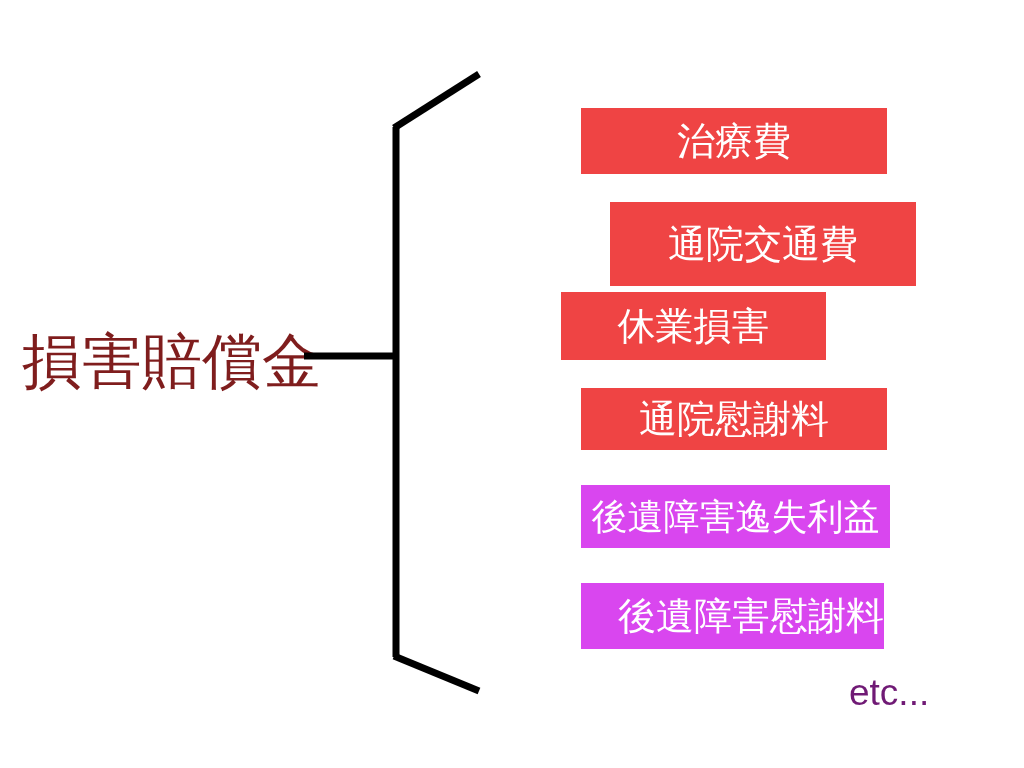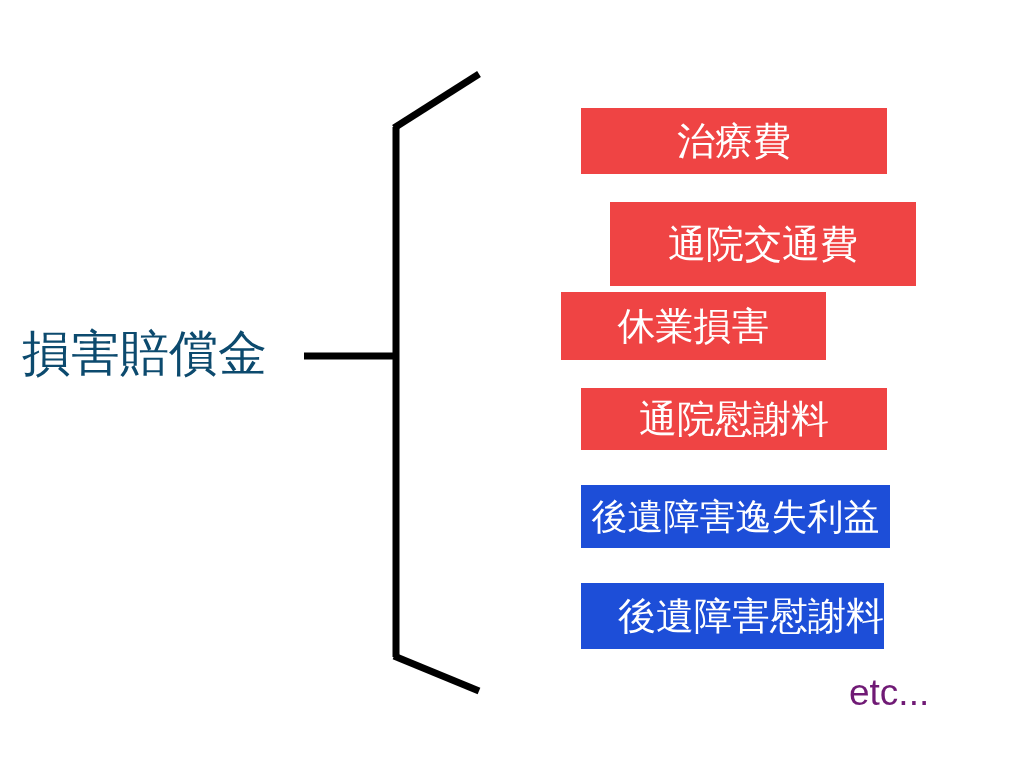--- a/index.html
+++ b/index.html
@@ -17,25 +17,25 @@
     width: 1024px;
     height: 768px;
     background: #ffffff;
     overflow: hidden;
   }
 
   
   #root-label {
     position: absolute;
     left: 22px;
-    top: 322px;
-    font-size: 49px;
+    top: 331px;
+    font-size: 60px;
     line-height: 62px;
     letter-spacing: 0px;
-    color: #0c4a6e;
+    color: #7f1d1d;
     white-space: nowrap;
     font-weight: 400;
   }
 
   
   #bracket-svg {
     position: absolute;
     left: 0;
     top: 0;
     width: 1024px;
@@ -49,21 +49,21 @@
     display: flex;
     align-items: center;
     justify-content: center;
     color: #ffffff;
     font-size: 38px;
     line-height: 1;
     white-space: nowrap;
     box-sizing: border-box;
   }
   .category-box.teal   { background: #ef4444; }
-  .category-box.brown  { background: #1d4ed8; }
+  .category-box.brown  { background: #d946ef; }
 
   .box-1 { left: 581px; top: 108px; width: 306px; height: 66px; }
   .box-2 { left: 610px; top: 202px; width: 306px; height: 84px; }
   .box-3 { left: 561px; top: 292px; width: 265px; height: 68px; }
   .box-4 { left: 581px; top: 388px; width: 306px; height: 62px; }
   .box-5 { left: 581px; top: 485px; width: 309px; height: 63px; font-size: 36px; }
   .box-6 { left: 581px; top: 583px; width: 303px; height: 66px; padding-left: 37px; }
 
   
   #etc-label {

